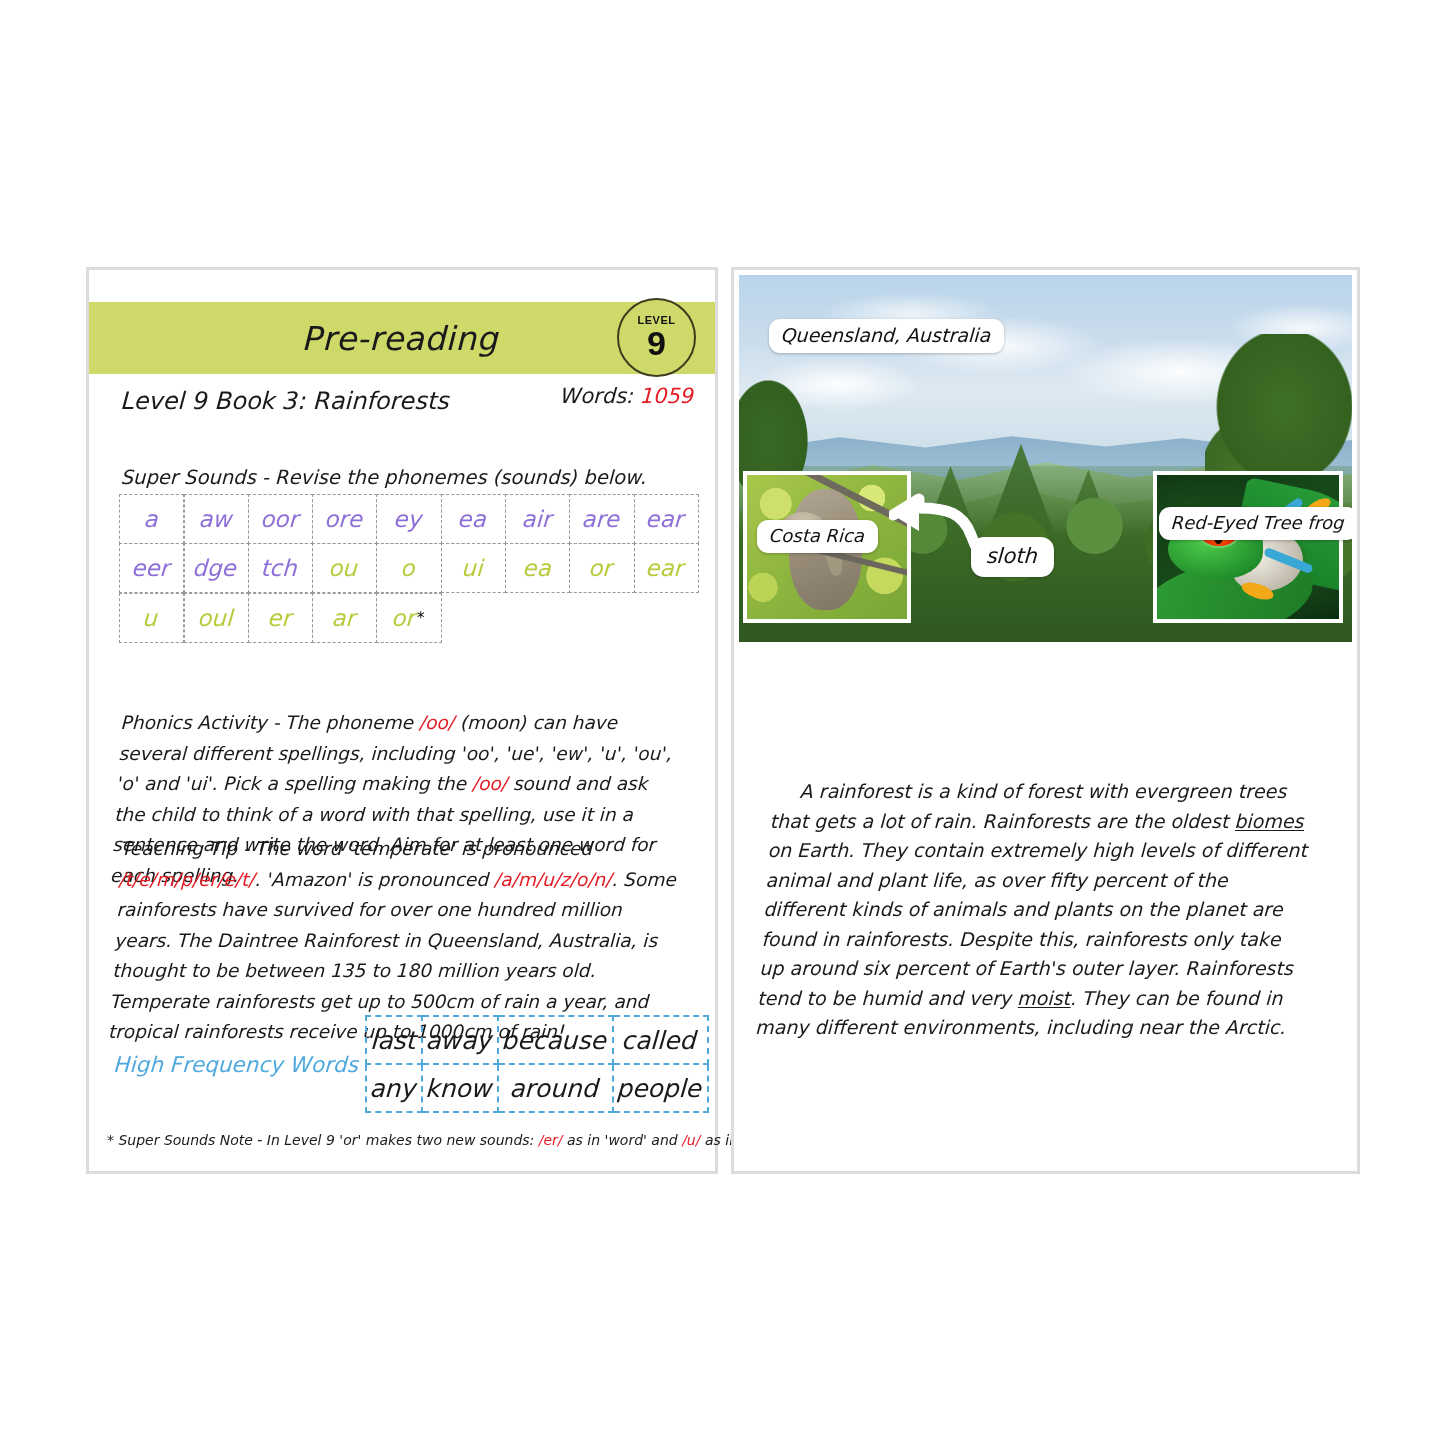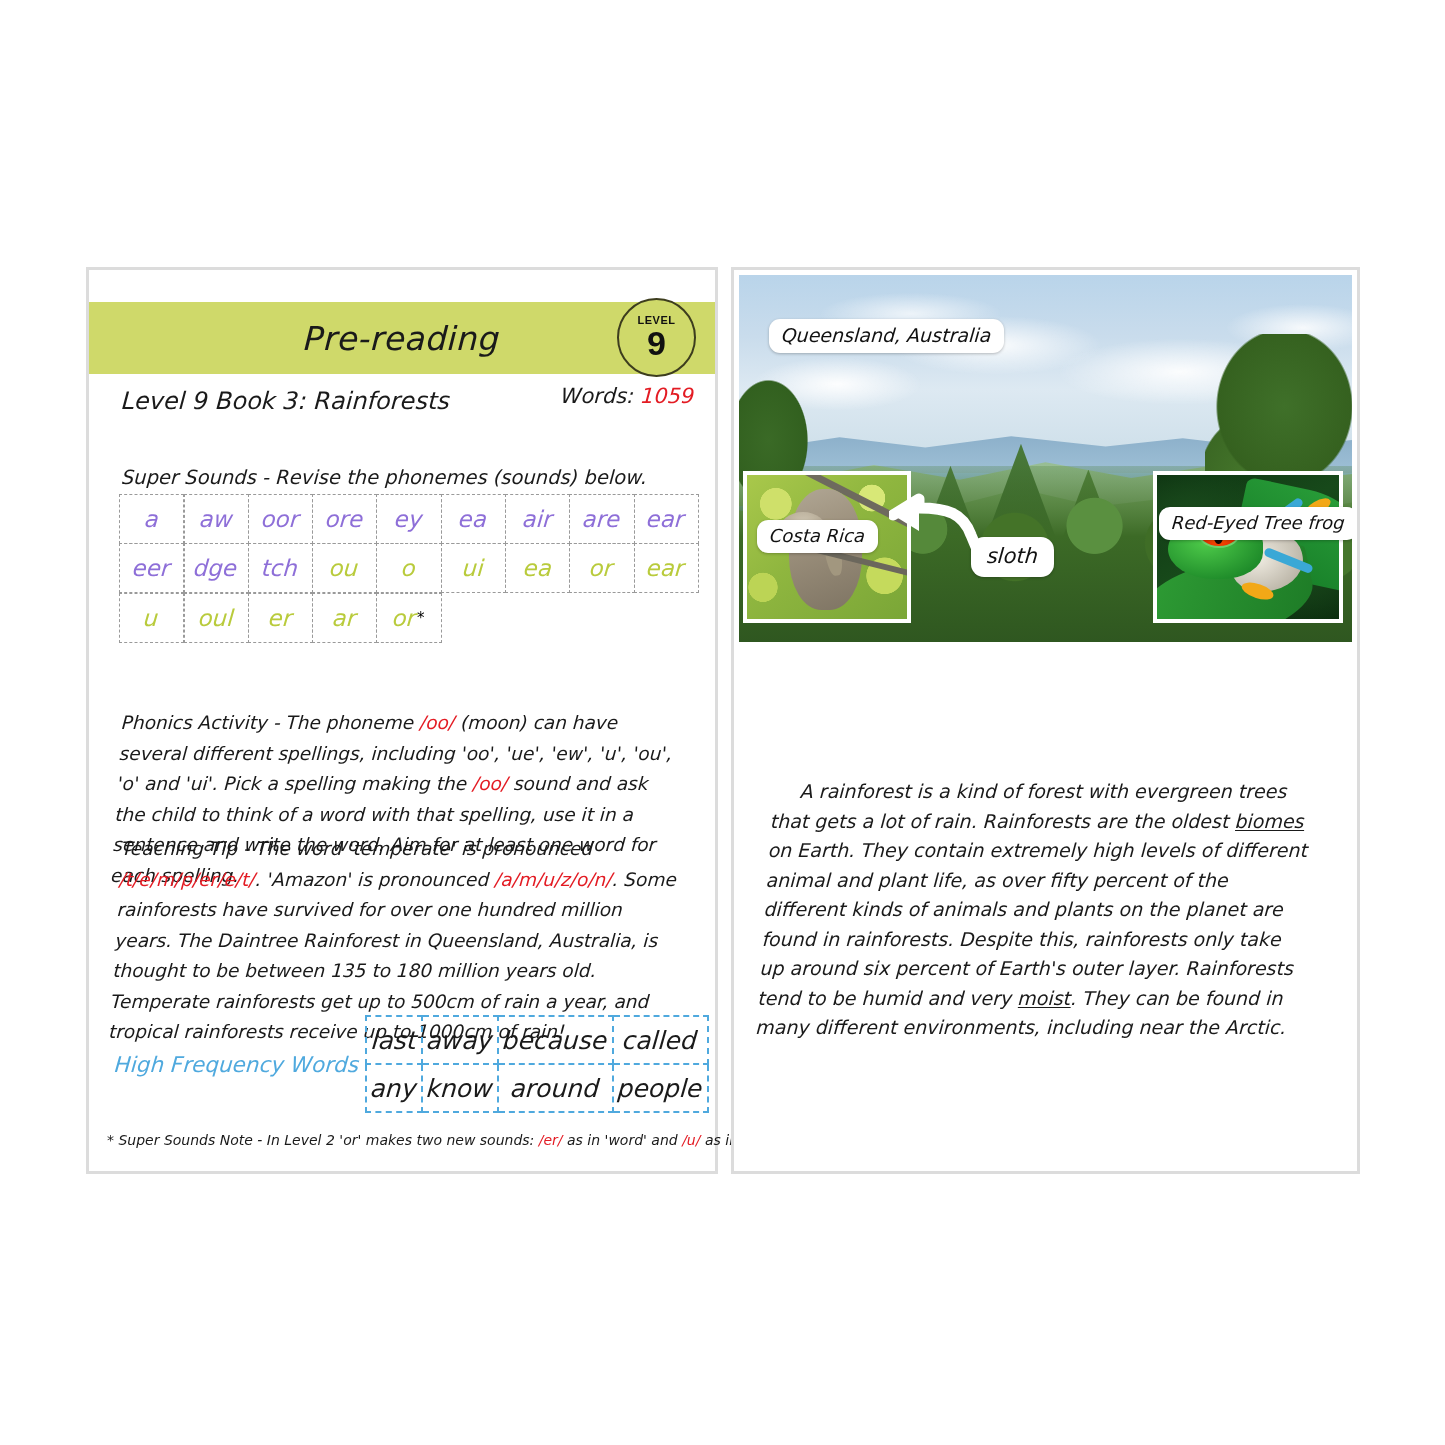--- a/index.html
+++ b/index.html
@@ -516,21 +516,21 @@
               <td><span>any</span></td>
               <td><span>know</span></td>
               <td><span>around</span></td>
               <td><span>people</span></td>
             </tr>
           </tbody>
         </table>
     </div>
 
     <div id="footnote">
-      <span>* Super Sounds Note - In Level 2 'or' makes two new sounds: </span><span class="red">/er/</span><span> as in 'word' and </span><span class="red">/u/</span><span> as in 'doctor'.</span>
+      <span>* Super Sounds Note - In Level 9 'or' makes two new sounds: </span><span class="red">/er/</span><span> as in 'word' and </span><span class="red">/u/</span><span> as in 'doctor'.</span>
     </div>
   </div>
 
   <div class="page" id="page-right">
 
     <div id="photo-frame">
       <div class="sky"></div>
       <div class="ridge" id="ridge1"></div>
       <div class="ridge" id="ridge2"></div>
       <div class="ridge" id="ridge3"></div>

